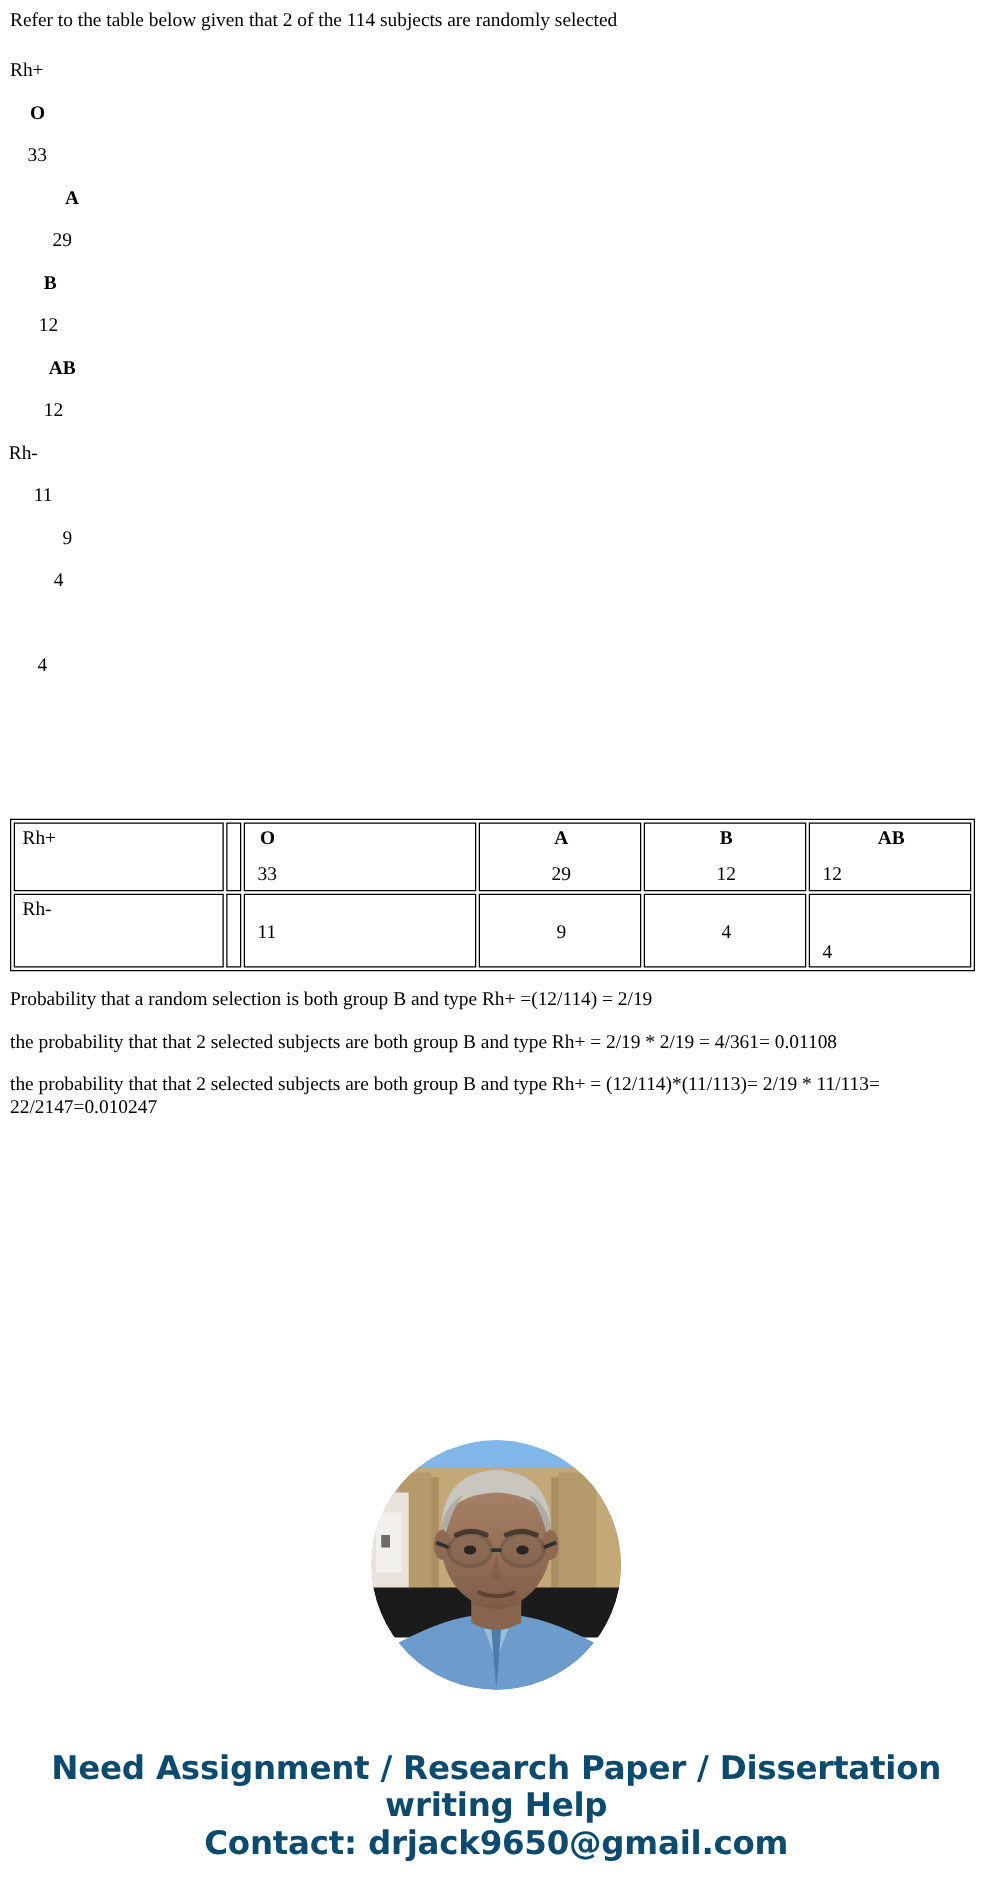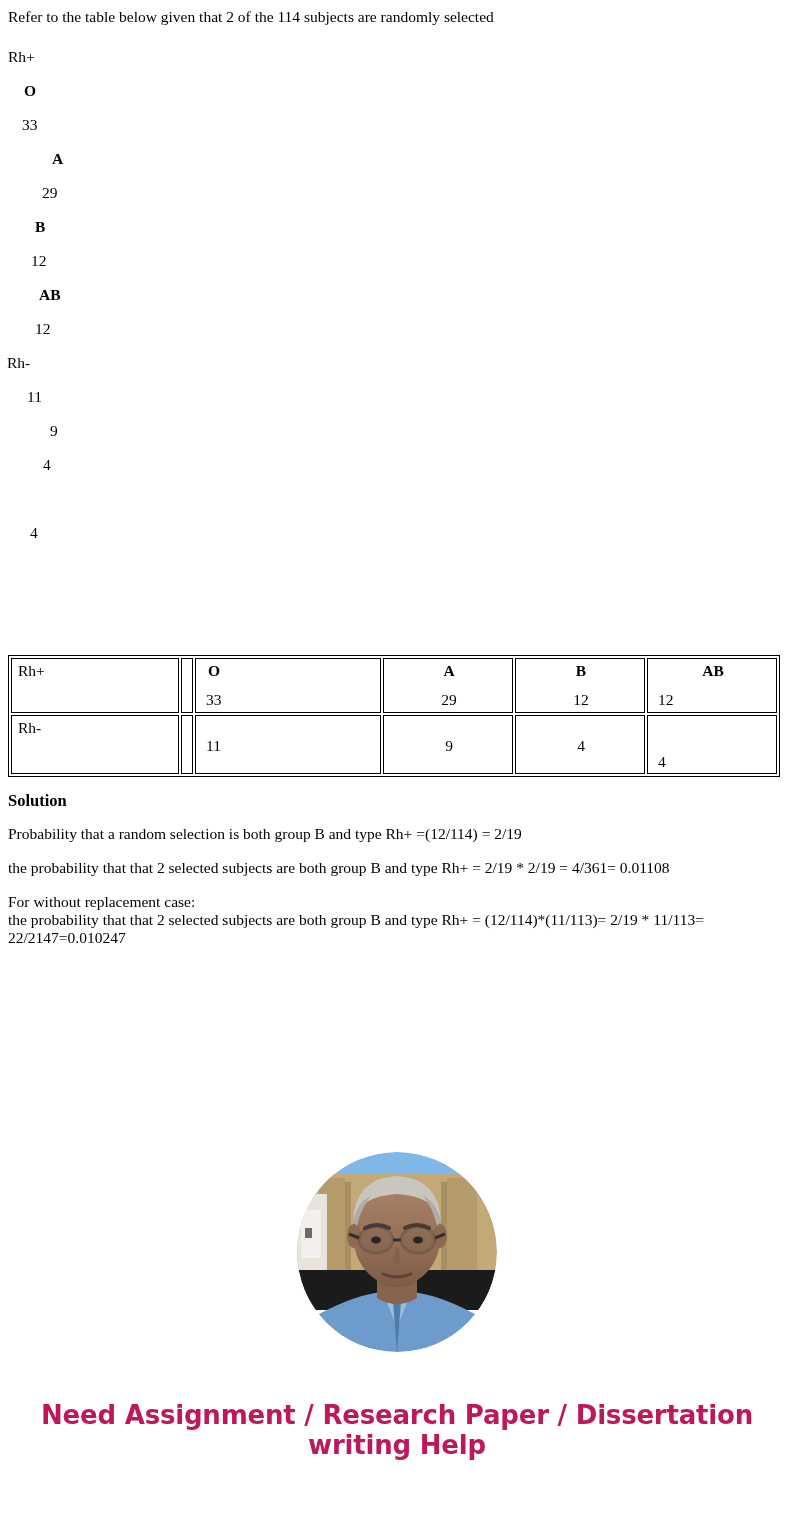--- a/index.html
+++ b/index.html
@@ -168,21 +168,21 @@
   .promo {
     position: absolute;
     left: 0;
     top: 1400px;
     width: 794px;
     text-align: center;
     font-family: "DejaVu Sans", "Liberation Sans", sans-serif;
     font-weight: bold;
     font-size: 26px;
     line-height: 1.16;
-    color: #be185d;
+    color: #0c4a6e;
     letter-spacing: -0.2px;
   }
   .promo .l1 { display: block; padding: 0 14px; }
   .promo .l2 { display: block; }
 </style>
 </head>
 <body>
 
 <div class="page">
 
@@ -246,24 +246,22 @@
           </td>
           <td class="col-ab">
             <span class="cell-val l ab">4</span>
           </td>
         </tr>
       </tbody>
     </table>
   </div>
 
   <div class="solution">
-    <h2>Solution</h2>
     <p>Probability that a random selection is both group B and type Rh+ =(12/114) = 2/19</p>
     <p>the probability that that 2 selected subjects are both group B and type Rh+ = 2/19 * 2/19 = 4/361= 0.01108</p>
-    <p class="tight">For without replacement case:</p>
     <p>the probability that that 2 selected subjects are both group B and type Rh+ = (12/114)*(11/113)= 2/19 * 11/113= 22/2147=0.010247</p>
   </div>
 
   <div class="avatar">
     <svg width="200" height="200" viewBox="0 0 200 200">
       <defs>
         <clipPath id="circClip">
             <circle cx="100" cy="100" r="100"></circle>
           </clipPath>
         <linearGradient id="skinGrad" x1="0" y1="0" x2="0" y2="1">
@@ -319,15 +317,16 @@
 
         <path d="M86 122 Q100 128 114 122" stroke="#5E4234" stroke-width="3" fill="none" stroke-linecap="round"></path>
 
         <path d="M76 128 Q100 142 124 128 Q100 138 76 128 Z" fill="#6F5240" opacity="0.45"></path>
       </g>
     </svg>
   </div>
 
   <div class="promo">
     <span class="l1">Need Assignment / Research Paper / Dissertation writing Help</span>
+    <span class="l2">Contact: drjack9650@gmail.com</span>
   </div>
 
 </div>
 
 </body></html>

